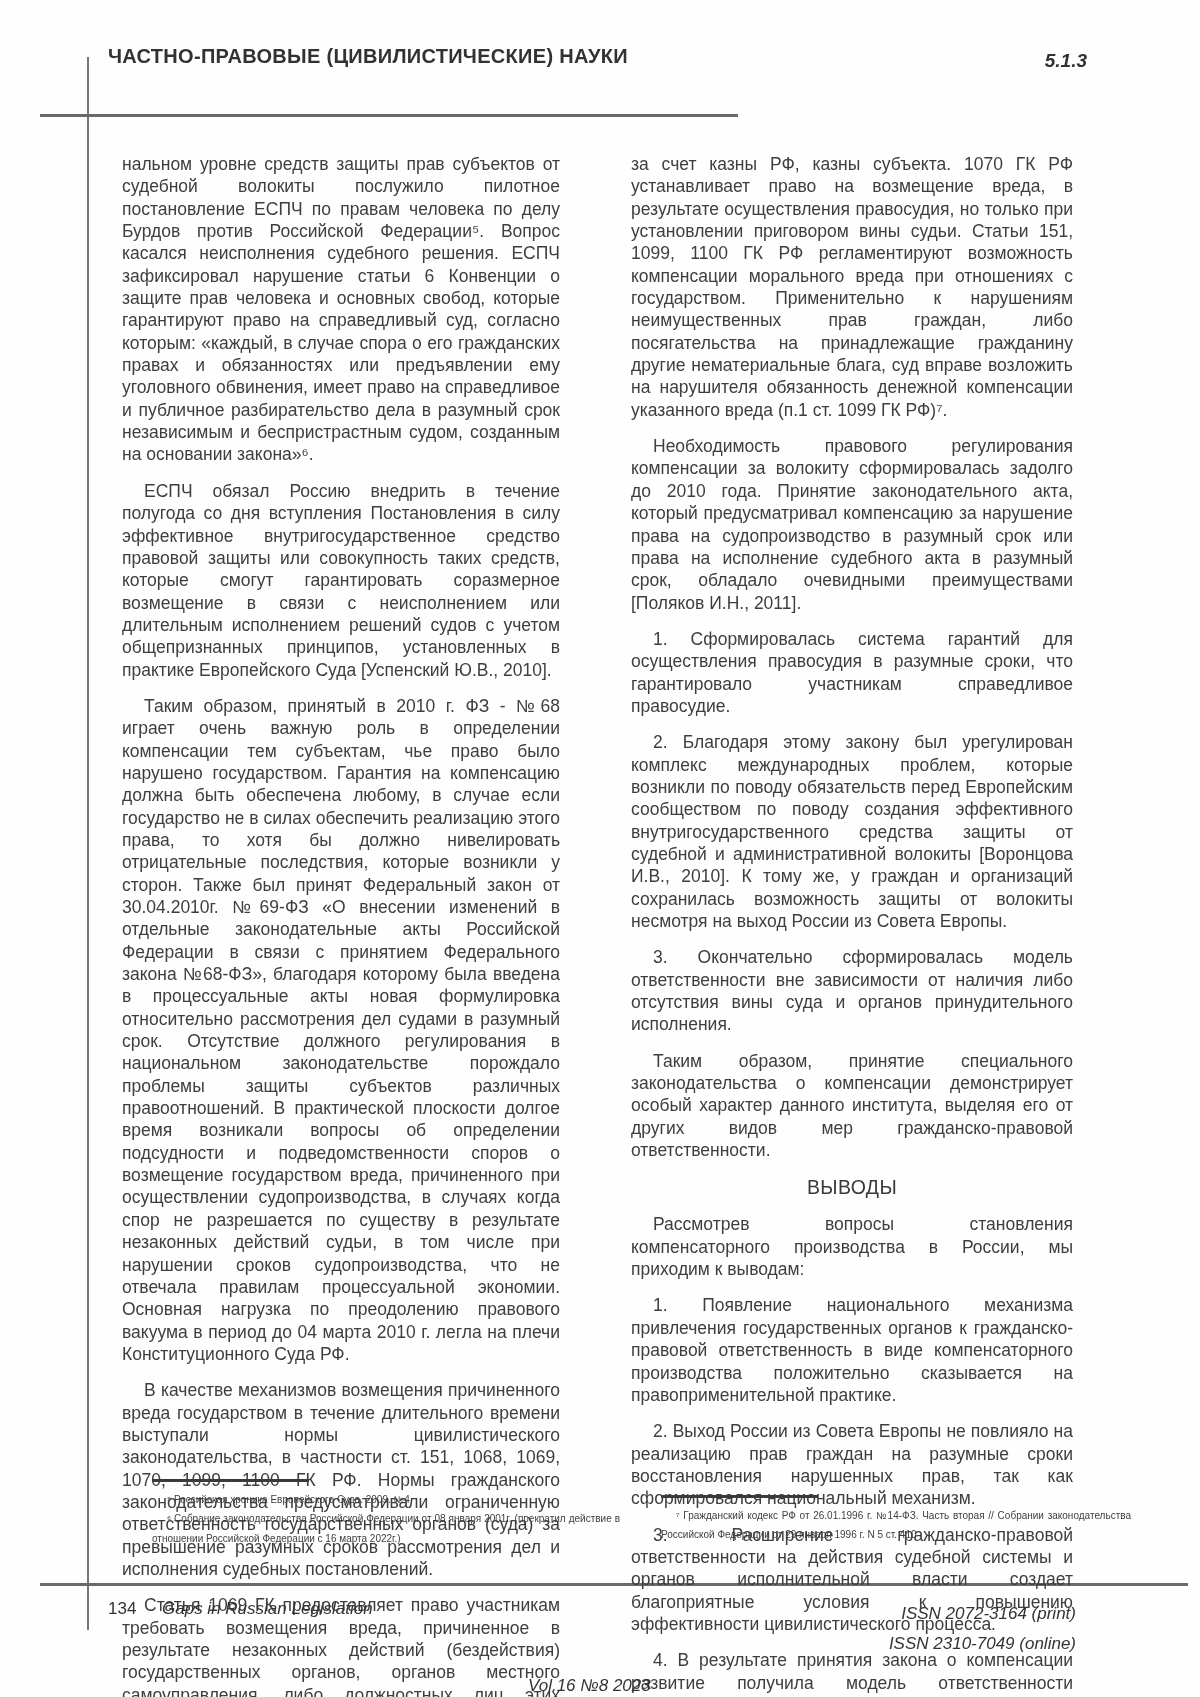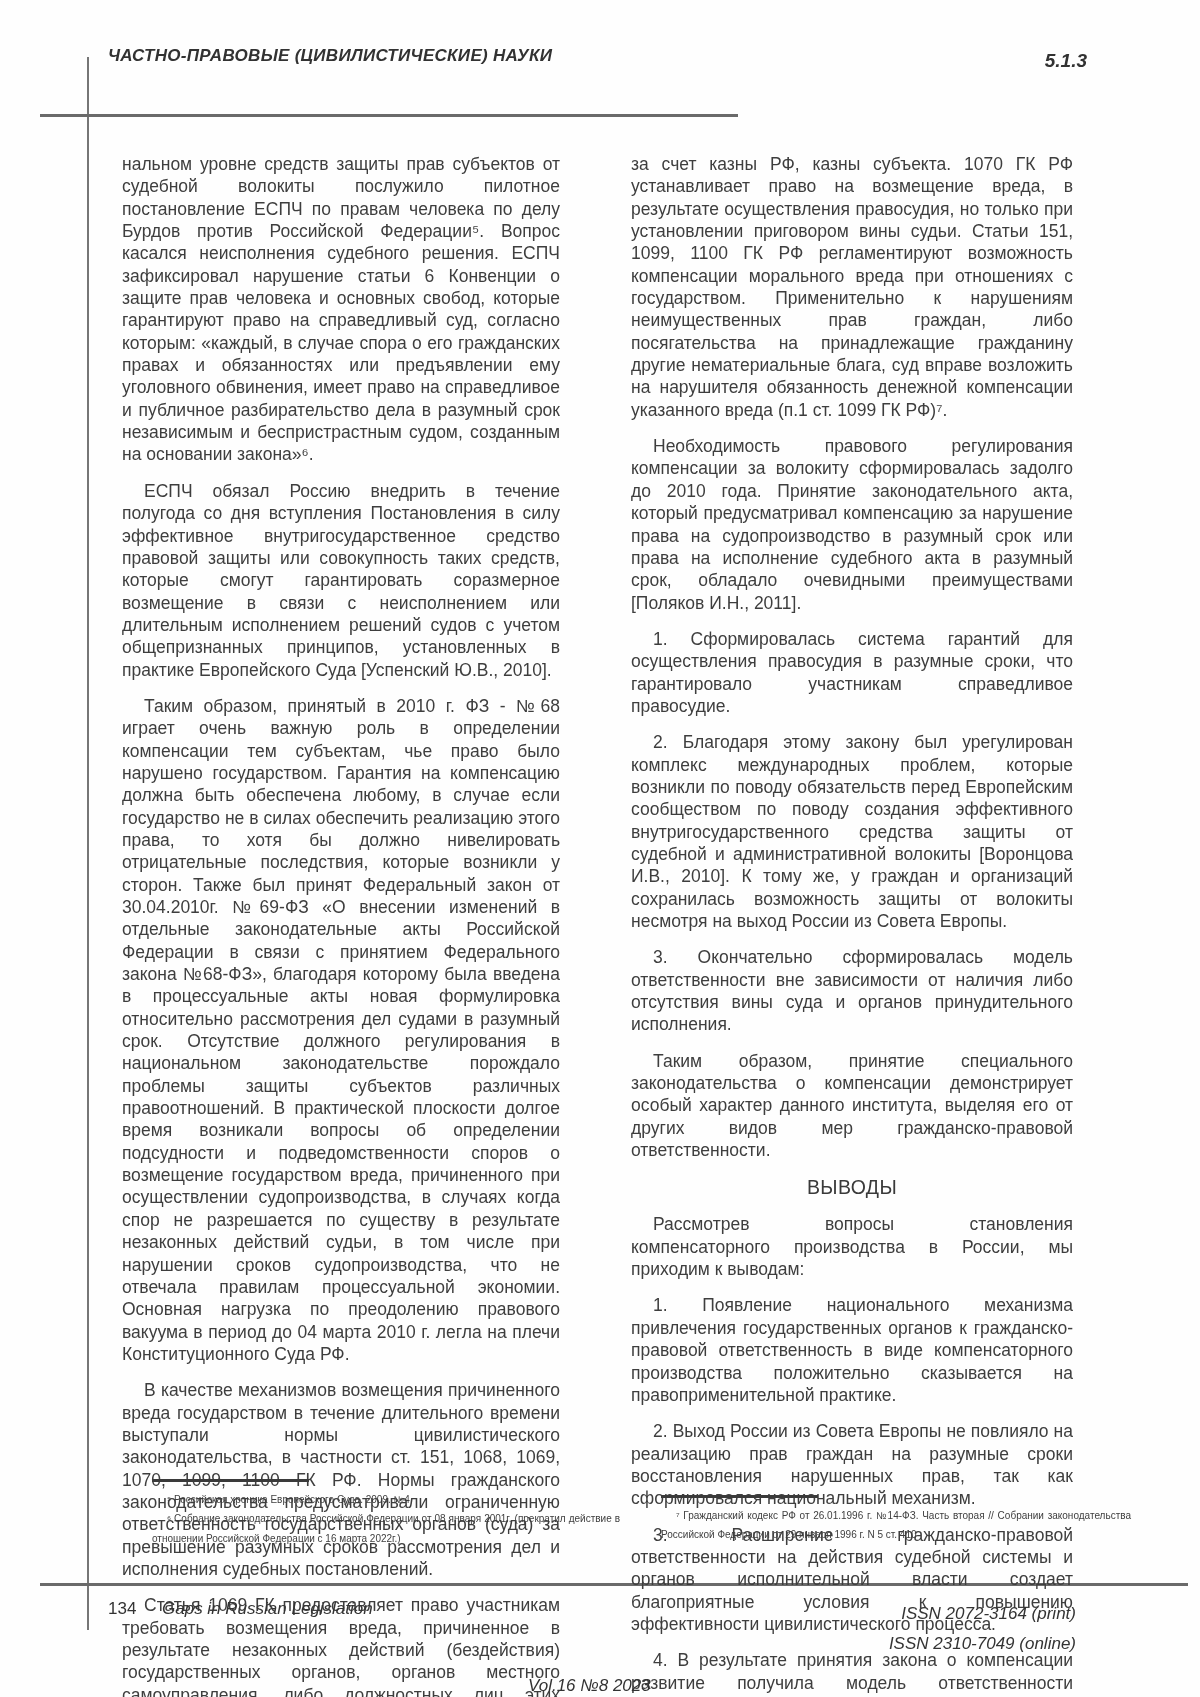--- a/index.html
+++ b/index.html
@@ -13,21 +13,21 @@
   }
   
   .v-rule    { position:absolute; left:87px;  top:57px;  width:2px;  height:1573px; background:#767676; }
   .hdr-rule  { position:absolute; left:40px;  top:114px; width:698px; height:3px;  background:#6a6a6a; }
   .ftr-rule  { position:absolute; left:40px;  top:1583px; width:1148px; height:3px; background:#6a6a6a; }
   .fn-rule   { width:157px; height:3px; background:#3a3a3a; margin:0 0 8px 0; }
 
   
   .rubric {
     position:absolute; left:108px; top:44px;
-    font-style:italic; font-weight:700; font-size:17px; line-height:24px;
+    font-weight:700; font-size:20px; line-height:24px;
     color:#323232; letter-spacing:.3px; white-space:nowrap;text-align:center;
   }
   .section-code {
     position:absolute; top:50px; right:113px;
     font-style:italic; font-weight:700; font-size:19px; color:#323232;
   }
 
   
   .col {
     position:absolute; top:139px;

